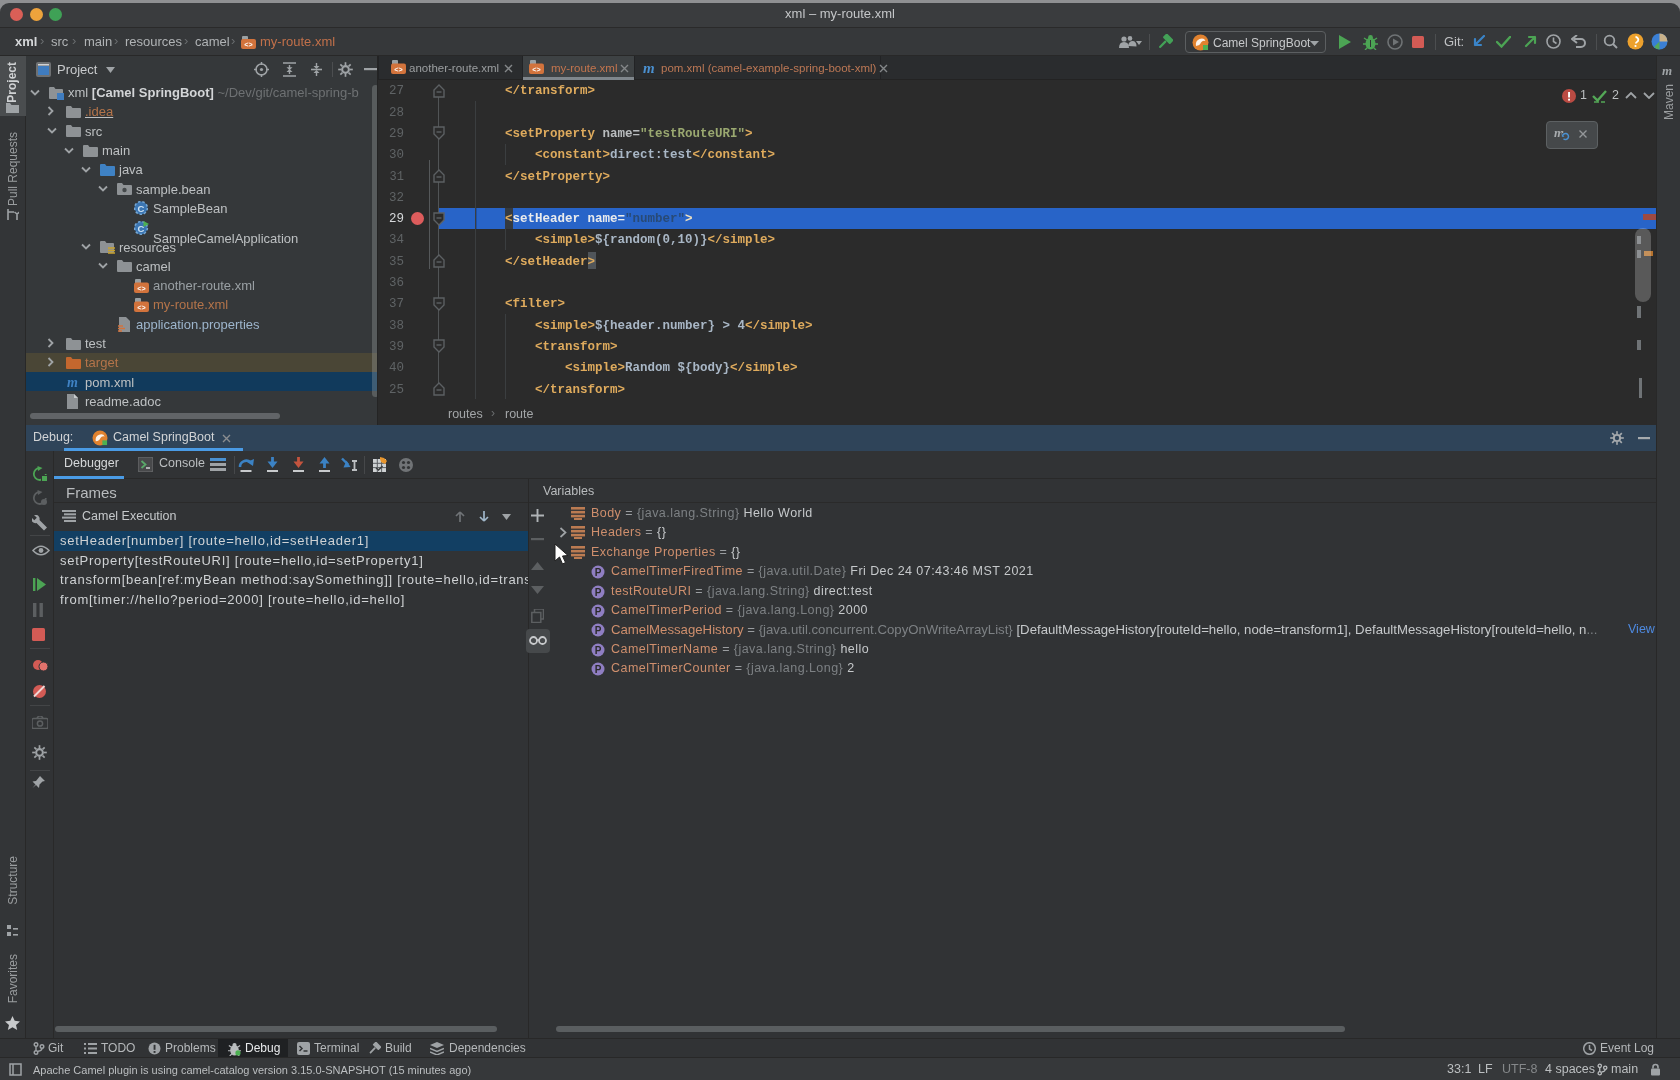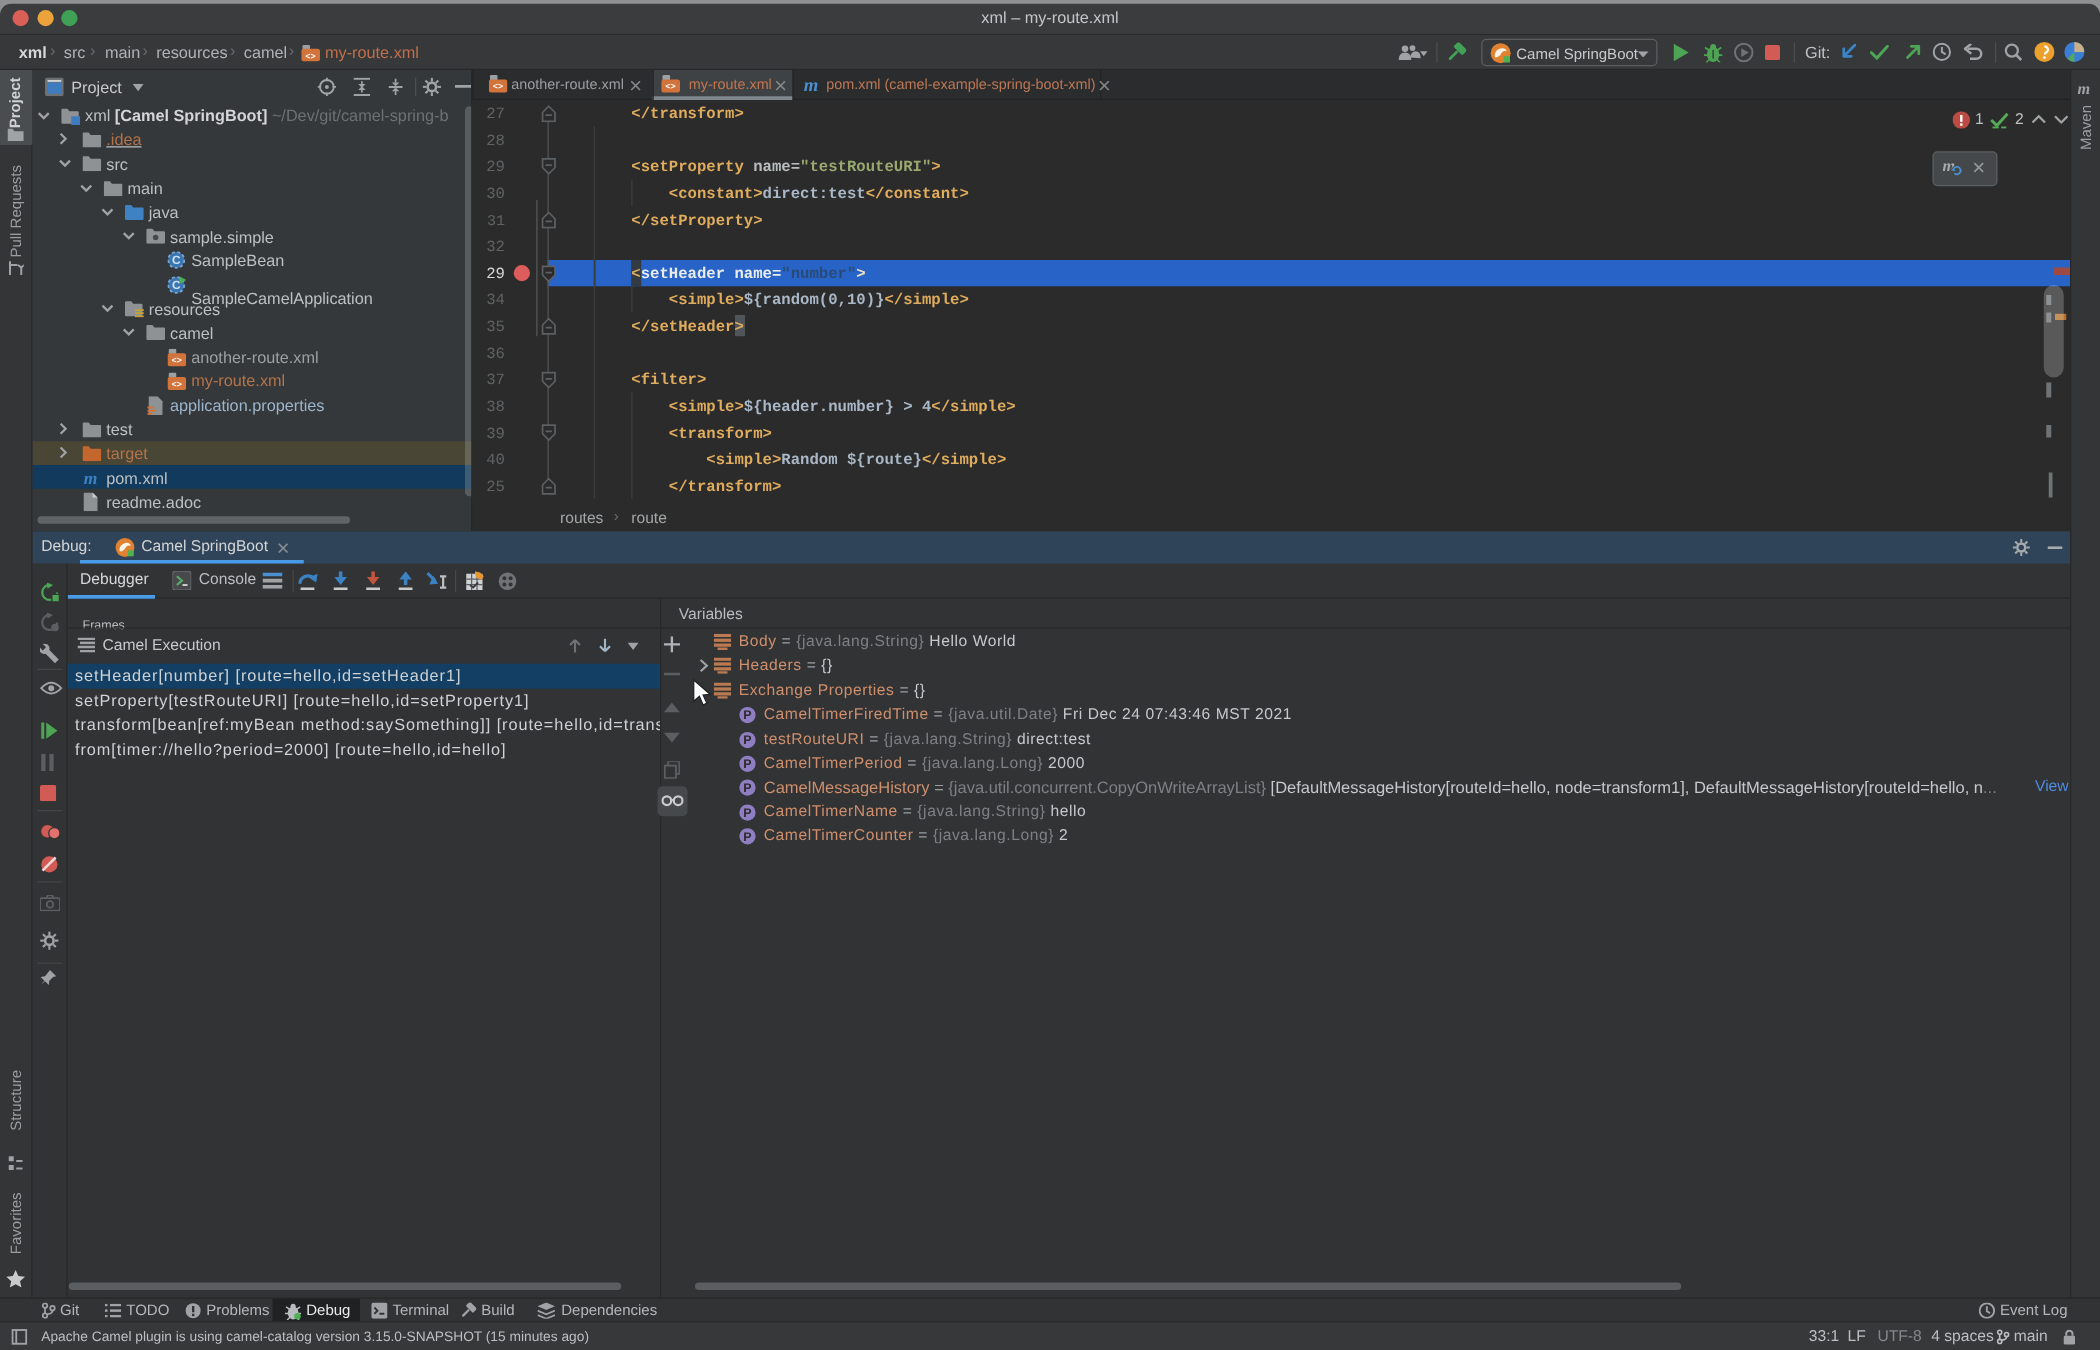--- a/index.html
+++ b/index.html
@@ -304,21 +304,21 @@
           <svg width="10" height="7" viewBox="0 0 10 7">
             <path d="M1 1.5 L5 5.5 L9 1.5" stroke="#9fa3a6" stroke-width="1.8" fill="none"></path>
           </svg>
         </span>
         <span class="abs" style="left:91px;top:126.1px;">
           <svg width="15" height="13" viewBox="0 0 15 13">
             <path d="M0 2 a1 1 0 0 1 1-1 h4 l1.5 2 H14 a1 1 0 0 1 1 1 v8 a1 1 0 0 1 -1 1 H1 a1 1 0 0 1 -1-1 z" fill="#8e9295"></path>
             <circle cx="7.5" cy="8" r="2.2" fill="#45494b"></circle>
           </svg>
         </span>
-        <div class="abs" style="left:110px;top:125.6px;white-space:nowrap;"><span style="color:#bdc0c2;">sample.simple</span></div>
+        <div class="abs" style="left:110px;top:125.6px;white-space:nowrap;"><span style="color:#bdc0c2;">sample.bean</span></div>
     <span class="abs" style="left:108px;top:145.4px;">
           <svg width="14" height="14" viewBox="0 0 14 14">
             <circle cx="7" cy="7" r="6.4" fill="#3b76b3"></circle>
             <circle cx="7" cy="7" r="6.4" fill="none" stroke="#77a8d4" stroke-width="1.5" stroke-dasharray="2.4 2"></circle>
             <text x="7" y="10.5" font-size="9.5" font-weight="bold" fill="#cfe3f2" text-anchor="middle" font-family="Liberation Sans">C</text>
           </svg>
         </span>
         <div class="abs" style="left:127px;top:144.9px;white-space:nowrap;"><span style="color:#bdc0c2;">SampleBean</span></div>
     <span class="abs" style="left:108px;top:164.7px;">
           <svg width="15" height="14" viewBox="0 0 15 14">
@@ -536,21 +536,21 @@
     <div class="abs mono" style="left:157.0px;top:259.6px;font-size:12.5px;line-height:21.3px;font-weight:bold;white-space:pre;"><span style="color:#dfab5d;">&lt;simple&gt;</span><span style="color:#a9b7c6;">${header.number} &gt; 4</span><span style="color:#dfab5d;">&lt;/simple&gt;</span></div>
     <div class="abs mono" style="left:0;top:280.9px;width:26px;text-align:right;font-size:12.5px;line-height:21.3px;color:#5f6365;">39</div>
     <span class="abs" style="left:55px;top:283.3px;">
         <svg width="12" height="14" viewBox="0 0 12 14">
           <path d="M1 1 H11 V8 L6 13 L1 8 z" fill="#2b2b2b" stroke="#5c6063" stroke-width="1.4"></path>
           <path d="M3.5 6 h5" stroke="#5c6063" stroke-width="1.4"></path>
         </svg>
       </span>
     <div class="abs mono" style="left:157.0px;top:280.9px;font-size:12.5px;line-height:21.3px;font-weight:bold;white-space:pre;"><span style="color:#dfab5d;">&lt;transform&gt;</span></div>
     <div class="abs mono" style="left:0;top:302.2px;width:26px;text-align:right;font-size:12.5px;line-height:21.3px;color:#5f6365;">40</div>
-    <div class="abs mono" style="left:187.0px;top:302.2px;font-size:12.5px;line-height:21.3px;font-weight:bold;white-space:pre;"><span style="color:#dfab5d;">&lt;simple&gt;</span><span style="color:#a9b7c6;">Random ${route}</span><span style="color:#dfab5d;">&lt;/simple&gt;</span></div>
+    <div class="abs mono" style="left:187.0px;top:302.2px;font-size:12.5px;line-height:21.3px;font-weight:bold;white-space:pre;"><span style="color:#dfab5d;">&lt;simple&gt;</span><span style="color:#a9b7c6;">Random ${body}</span><span style="color:#dfab5d;">&lt;/simple&gt;</span></div>
     <div class="abs mono" style="left:0;top:323.5px;width:26px;text-align:right;font-size:12.5px;line-height:21.3px;color:#5f6365;">25</div>
     <span class="abs" style="left:55px;top:325.9px;">
         <svg width="12" height="14" viewBox="0 0 12 14">
           <path d="M6 1 L11 6 V13 H1 V6 z" fill="#2b2b2b" stroke="#5c6063" stroke-width="1.4"></path>
           <path d="M3.5 8 h5" stroke="#5c6063" stroke-width="1.4"></path>
         </svg>
       </span>
     <div class="abs mono" style="left:157.0px;top:323.5px;font-size:12.5px;line-height:21.3px;font-weight:bold;white-space:pre;"><span style="color:#dfab5d;">&lt;/transform&gt;</span></div>
     <div class="abs" style="left:33px;top:155.5px;width:13px;height:13px;border-radius:50%;background:#dd5c5c;"></div>
     <span class="abs" style="left:1184px;top:33px;">
@@ -803,21 +803,21 @@
       </span>
     <span class="abs" style="left:6px;top:350px;">
         <svg width="14" height="14" viewBox="0 0 14 14">
           <path d="M8 1 l5 5 l-2.5 .5 l-3 3 l-.5 3.5 l-3 -3 l-3.5 3 l3 -3.5 l-3 -3 l3.5 -.5 z" fill="#9fa3a6"></path>
         </svg>
       </span>
     <div class="abs" style="left:4px;top:110px;width:20px;height:1px;background:#434547;"></div>
     <div class="abs" style="left:4px;top:223px;width:20px;height:1px;background:#434547;"></div>
     <div class="abs" style="left:4px;top:280px;width:20px;height:1px;background:#434547;"></div>
     <div class="abs" style="left:4px;top:345px;width:20px;height:1px;background:#434547;"></div>
-    <span class="abs" style="left:40px;top:70px;font-size:10px;color:#b9bcbe;">Frames</span>
+    <span class="abs" style="left:40px;top:59px;font-size:15px;color:#b9bcbe;">Frames</span>
     <div class="abs" style="left:28px;top:77px;width:474px;height:1px;background:#2a2a2a;"></div>
     <span class="abs" style="left:36px;top:85px;">
         <svg width="14" height="12" viewBox="0 0 14 12">
           <g fill="#9fa3a6">
             <rect x="0" y="0" width="14" height="2"></rect>
             <rect x="2" y="3.3" width="12" height="2"></rect>
             <rect x="0" y="6.6" width="14" height="2"></rect>
             <rect x="2" y="10" width="12" height="2"></rect>
           </g>
         </svg>

